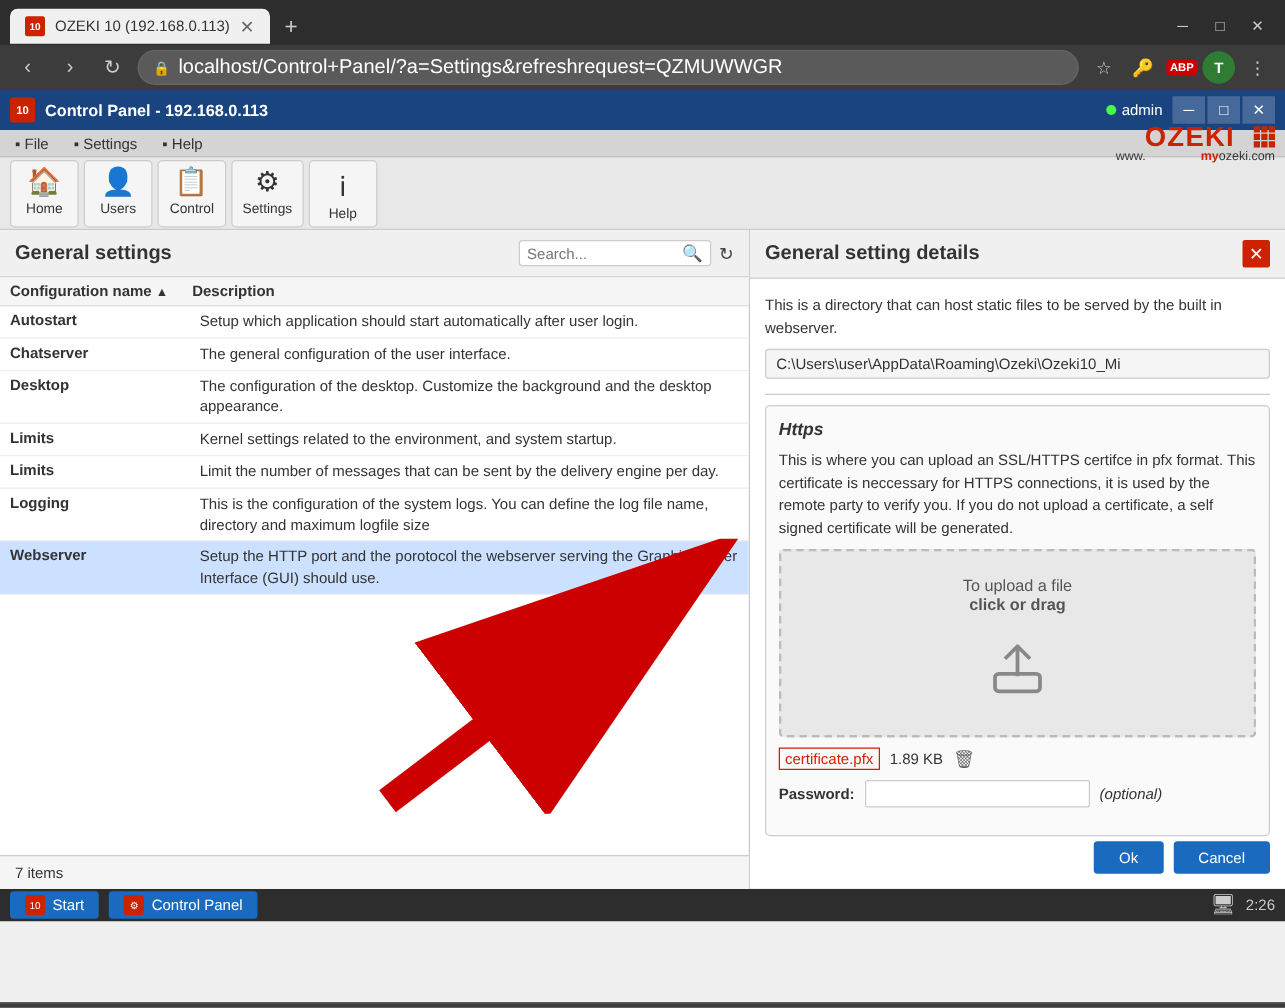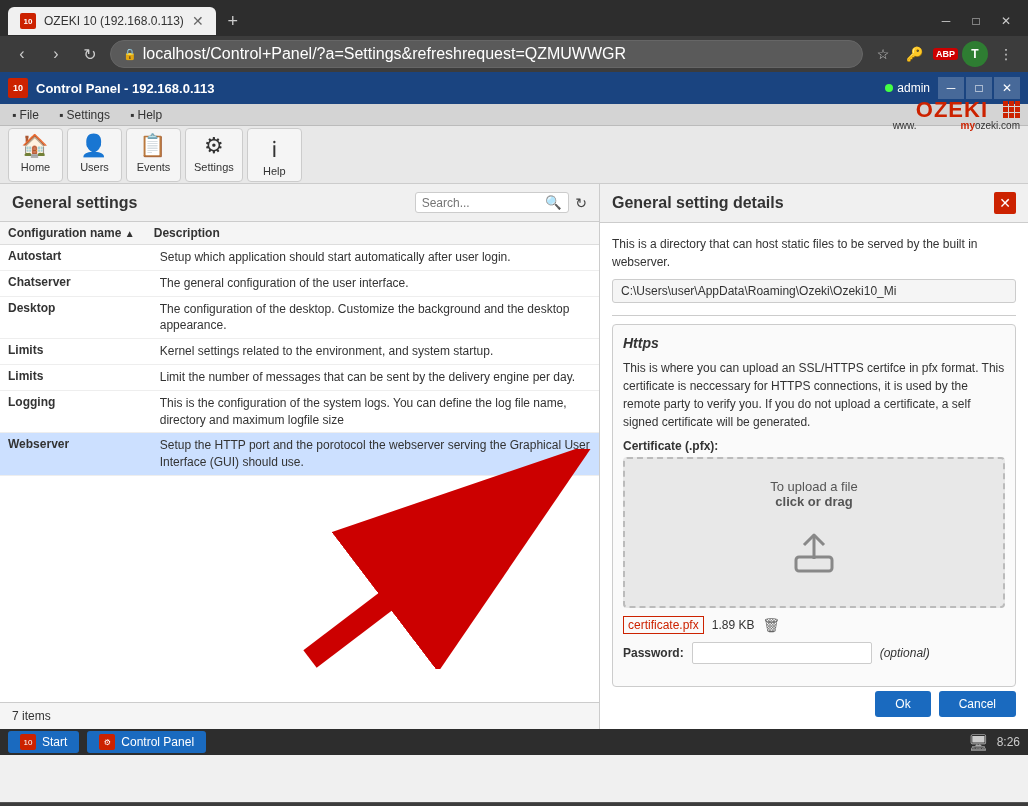--- a/index.html
+++ b/index.html
@@ -192,21 +192,21 @@
       <button class="toolbar-btn">
         <span class="toolbar-icon">🏠</span>
         <span>Home</span>
       </button>
       <button class="toolbar-btn">
         <span class="toolbar-icon">👤</span>
         <span>Users</span>
       </button>
       <button class="toolbar-btn">
         <span class="toolbar-icon">📋</span>
-        <span>Events</span>
+        <span>Control</span>
       </button>
       <button class="toolbar-btn">
         <span class="toolbar-icon">⚙</span>
         <span>Settings</span>
       </button>
       <button class="toolbar-btn">
         <span class="toolbar-icon">ℹ</span>
         <span>Help</span>
       </button>
     </div>
@@ -272,21 +272,20 @@
         <button class="close-btn">✕</button>
       </div>
       <div class="right-panel-body">
         <p class="detail-text">This is a directory that can host static files to be served by the built in webserver.</p>
         <div class="detail-value">C:\Users\user\AppData\Roaming\Ozeki\Ozeki10_Mi</div>
 
         <div class="section-divider"></div>
         <div class="https-section">
           <div class="section-title">Https</div>
           <p class="detail-text">This is where you can upload an SSL/HTTPS certifce in pfx format. This certificate is neccessary for HTTPS connections, it is used by the remote party to verify you. If you do not upload a certificate, a self signed certificate will be generated.</p>
-          <div class="detail-label">Certificate (.pfx):</div>
           <div class="upload-area">
             <div>
               <div class="upload-text">To upload a file</div>
               <div class="upload-text" style="font-weight:bold;">click or drag</div>
             </div>
             <div class="upload-icon">
               <svg width="48" height="48" viewBox="0 0 48 48" fill="none" xmlns="http://www.w3.org/2000/svg">
                 <rect x="6" y="28" width="36" height="14" rx="3" stroke="#888" stroke-width="3" fill="none"></rect>
                 <line x1="24" y1="6" x2="24" y2="30" stroke="#888" stroke-width="3"></line>
                 <polyline points="14,16 24,6 34,16" stroke="#888" stroke-width="3" fill="none" stroke-linejoin="round"></polyline>
@@ -325,21 +324,21 @@
     <button class="start-btn">
       <div class="start-btn-icon">10</div>
       <span>Start</span>
     </button>
     <button class="control-panel-btn">
       <div class="start-btn-icon">⚙</div>
       <span>Control Panel</span>
     </button>
     <div class="clock-area">
       <span class="monitor-icon">🖥</span>
-      <span>8:26</span>
+      <span>2:26</span>
     </div>
   </div>
 </div>
 
 <div class="download-bar">
   
   
   
 </div>
 

